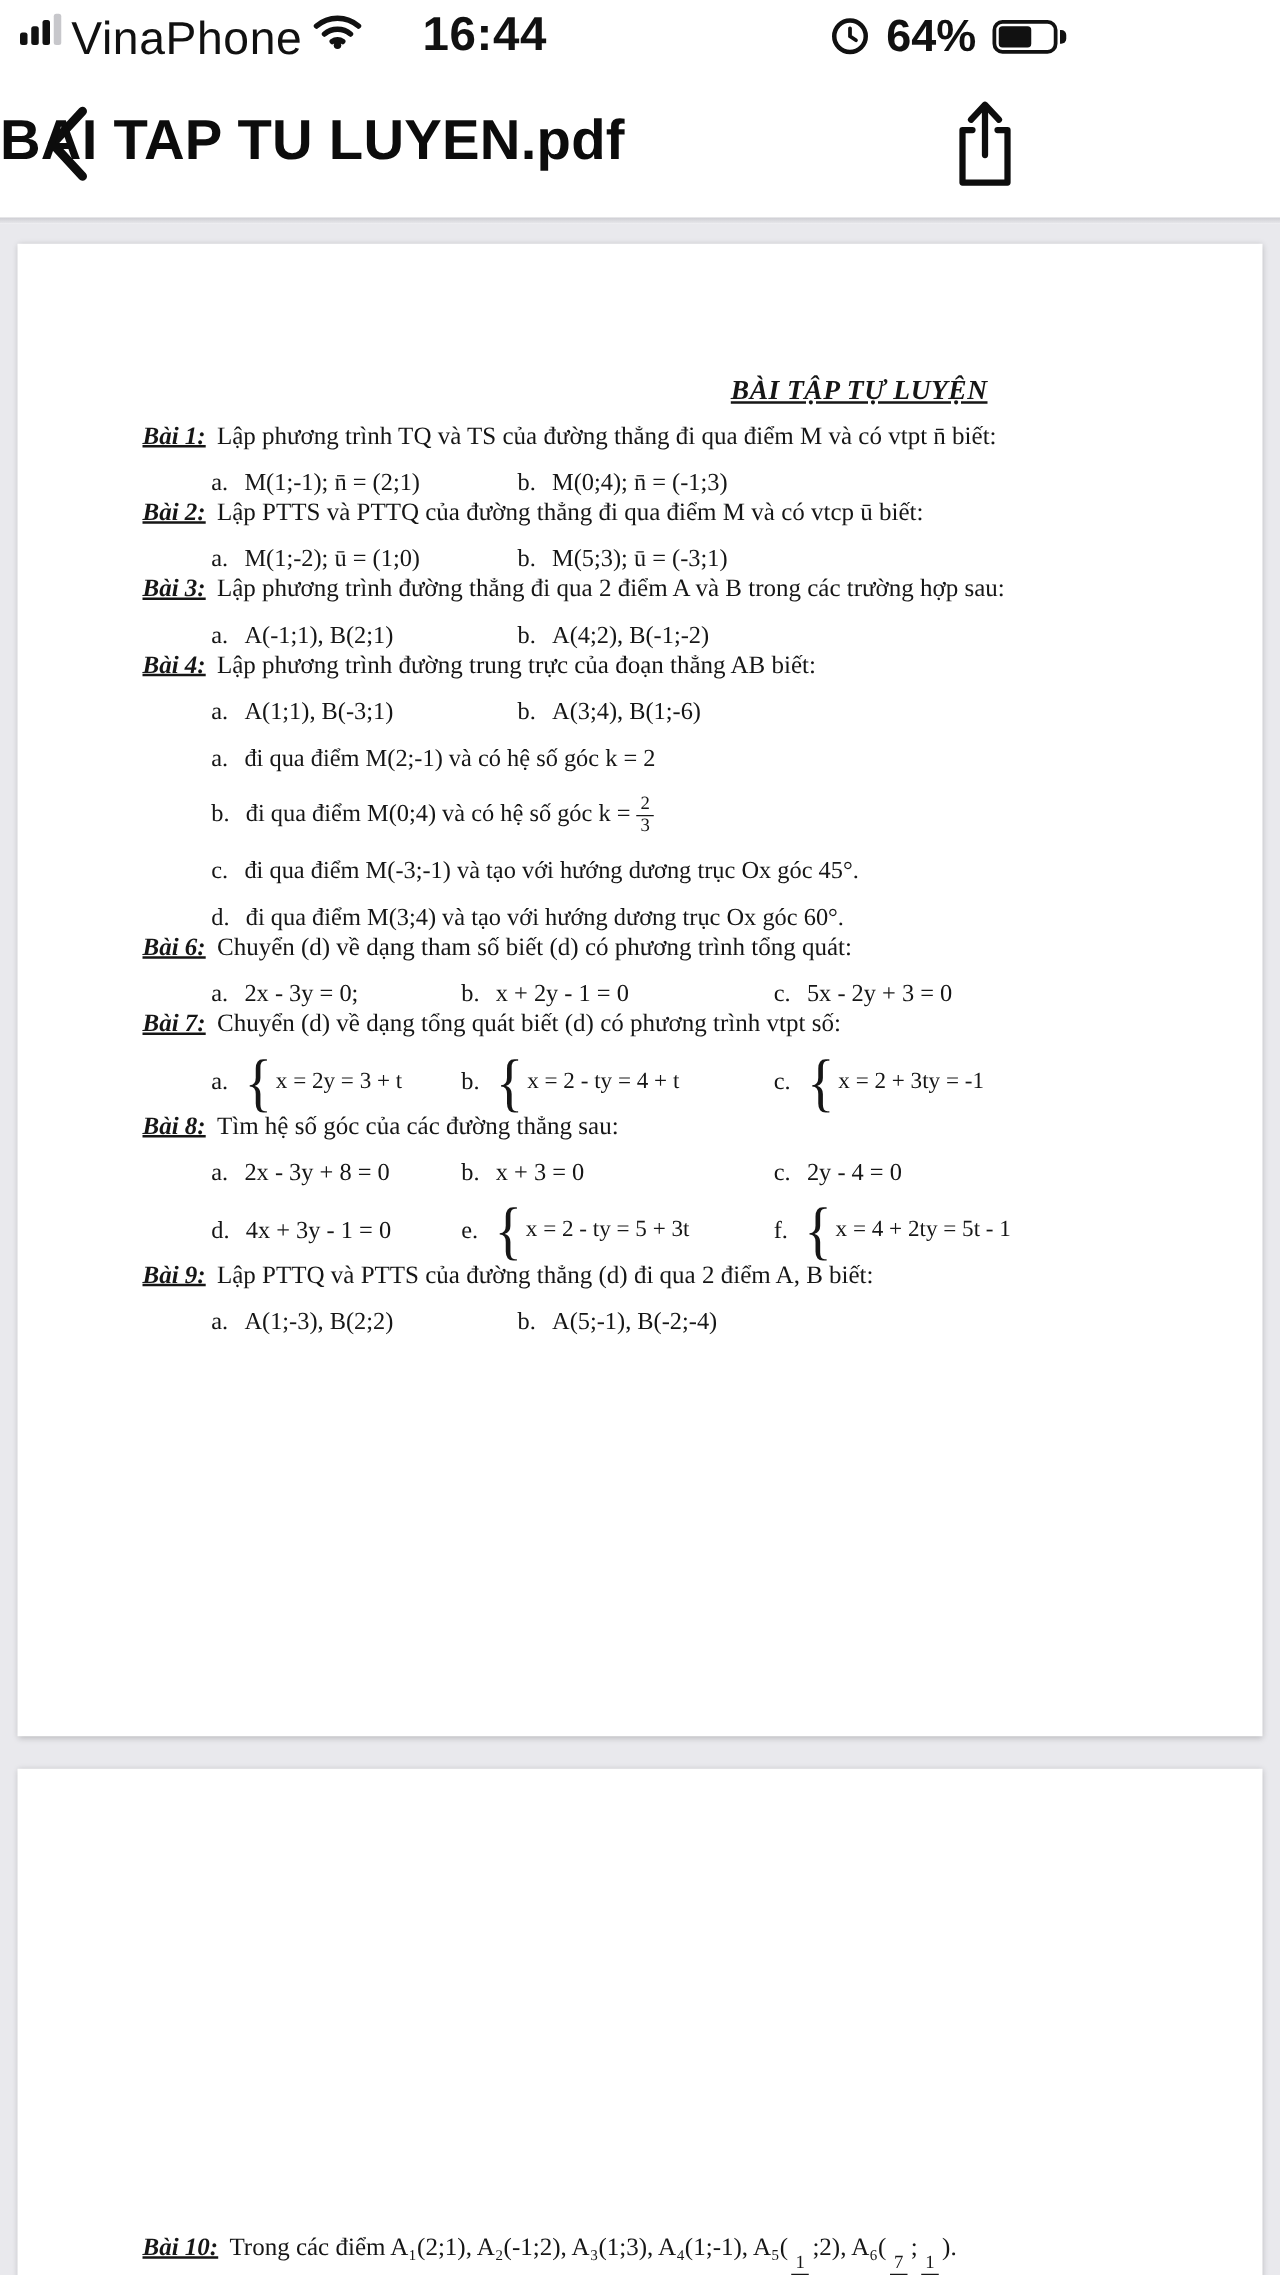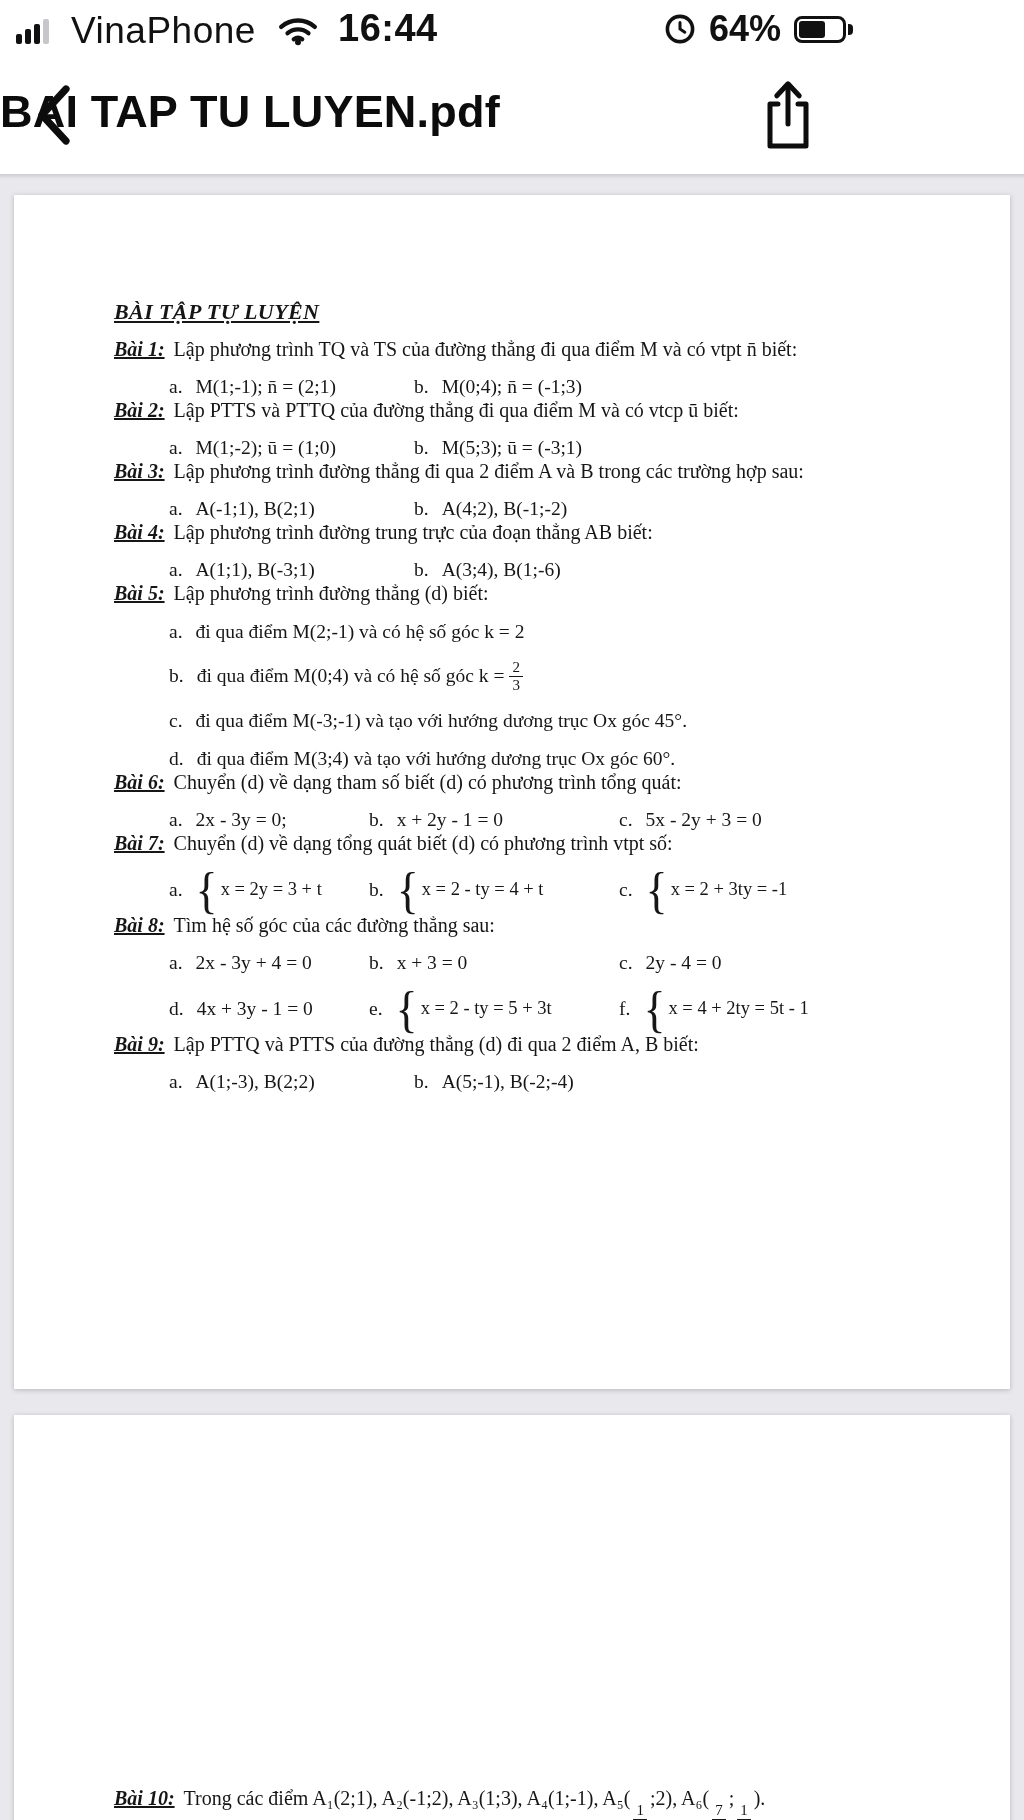--- a/index.html
+++ b/index.html
@@ -1,20 +1,20 @@
 <!DOCTYPE html>
 <html><head>
 <meta charset="utf-8">
 <style>
   html,body{margin:0;padding:0}
   body{width:1024px;height:1820px;overflow:hidden;background:#ffffff;font-family:"Liberation Sans",sans-serif;color:#111;position:relative}
 
   
   .status-bar{position:absolute;top:0;left:0;width:100%;height:58px;background:#fff}
-  .sb-left{position:absolute;left:16px;top:10px;display:flex;align-items:center;gap:22px}
+  .sb-left{position:absolute;left:16px;top:10px;display:flex;gap:8px}
   .sig{display:flex;align-items:flex-end;gap:3px;height:26px}
   .sig span{width:6px;border-radius:2px;background:#111;display:block}
   .sig .b1{height:10px}.sig .b2{height:15px}.sig .b3{height:20px}.sig .b4{height:25px;background:#c7c7cb}
   .carrier{font-size:37px;font-weight:500;line-height:42px;letter-spacing:.5px}
   .sb-time{position:absolute;left:338px;top:7px;font-size:38px;font-weight:700;letter-spacing:.5px}
   .sb-right{position:absolute;left:664px;top:8px;display:flex;align-items:center;gap:13px}
   .pct{font-size:36px;font-weight:600}
   .battery{display:flex;align-items:center}
   .batt-body{width:52px;height:27px;border:3px solid #111;border-radius:8px;padding:2px;display:flex;box-sizing:border-box}
   .batt-fill{height:100%;width:62%;background:#111;border-radius:3px}
@@ -26,21 +26,21 @@
   .nav-title{position:absolute;left:0;top:28px;width:880px;text-align:left;font-size:45px;font-weight:700;letter-spacing:.2px;color:#0c0c0c}
   .share-btn{position:absolute;left:746px;top:10px;width:84px;height:96px;display:flex;align-items:center;justify-content:center;cursor:pointer}
   .divider{position:absolute;top:174px;left:0;width:100%;height:5px;background:linear-gradient(180deg,#cdcdd2,#e9e9ed)}
 
   
   .canvas{position:absolute;top:179px;left:0;width:100%;height:1641px;background:#e9e9ed;overflow:hidden}
   .page{position:absolute;left:14px;width:996px;background:#fff;box-shadow:0 1px 5px rgba(0,0,0,.22);font-family:"Liberation Serif",serif;color:#161616}
   .page1{top:16px;height:1194px;padding:104px 60px 0 100px;box-sizing:border-box;overflow:hidden}
   .page2{top:1236px;height:620px}
 
-  .doc-title{text-align:left;font-size:22px;font-weight:700;font-style:italic;text-decoration:underline;margin:0 160px 12px 0;letter-spacing:.4px}
+  .doc-title{text-align:right;font-size:22px;font-weight:700;font-style:italic;text-decoration:underline;margin:0 160px 12px 0;letter-spacing:.4px}
   .ex{}
   .ex-head{margin:0;font-size:20px;line-height:24px}
   .tag{font-weight:700;font-style:italic;text-decoration:underline;margin-right:9px}
   .row{display:flex;align-items:center;margin:15px 0 0 55px;font-size:19.5px}
   .r2 > .it:first-child{width:245px}
   .r3 > .it:nth-child(1){width:200px}
   .r3 > .it:nth-child(2){width:250px}
   .it{display:flex;align-items:center}
   .lbl{margin-right:13px}
   .line{display:flex;align-items:center;margin:16px 0 0 55px;font-size:19.5px}
@@ -165,21 +165,20 @@
             <span>A(1;1), B(-3;1)</span>
           </div>
         <div class="it">
             <span class="lbl">b.</span>
             <span>A(3;4), B(1;-6)</span>
           </div>
       </div>
     </section>
 
     <section class="ex">
-      <p class="ex-head"><span class="tag">Bài 5:</span><span>Lập phương trình đường thẳng (d) biết:</span></p>
       <div class="line">
           <span class="lbl">a.</span>
           <span>đi qua điểm M(2;-1) và có hệ số góc k = 2</span>
         </div>
       <div class="line">
           <span class="lbl">b.</span>
           <span>đi qua điểm M(0;4) và có hệ số góc k =</span>
           <span class="frac">
             <span class="fnum">2</span>
             <span class="fden">3</span>
@@ -247,21 +246,21 @@
             </span>
           </div>
       </div>
     </section>
 
     <section class="ex">
       <p class="ex-head"><span class="tag">Bài 8:</span><span>Tìm hệ số góc của các đường thẳng sau:</span></p>
       <div class="row r3">
         <div class="it">
             <span class="lbl">a.</span>
-            <span>2x - 3y + 4 = 0</span>
+            <span>2x - 3y + 8 = 0</span>
           </div>
         <div class="it">
             <span class="lbl">b.</span>
             <span>x + 3 = 0</span>
           </div>
         <div class="it">
             <span class="lbl">c.</span>
             <span>2y - 4 = 0</span>
           </div>
       </div>

